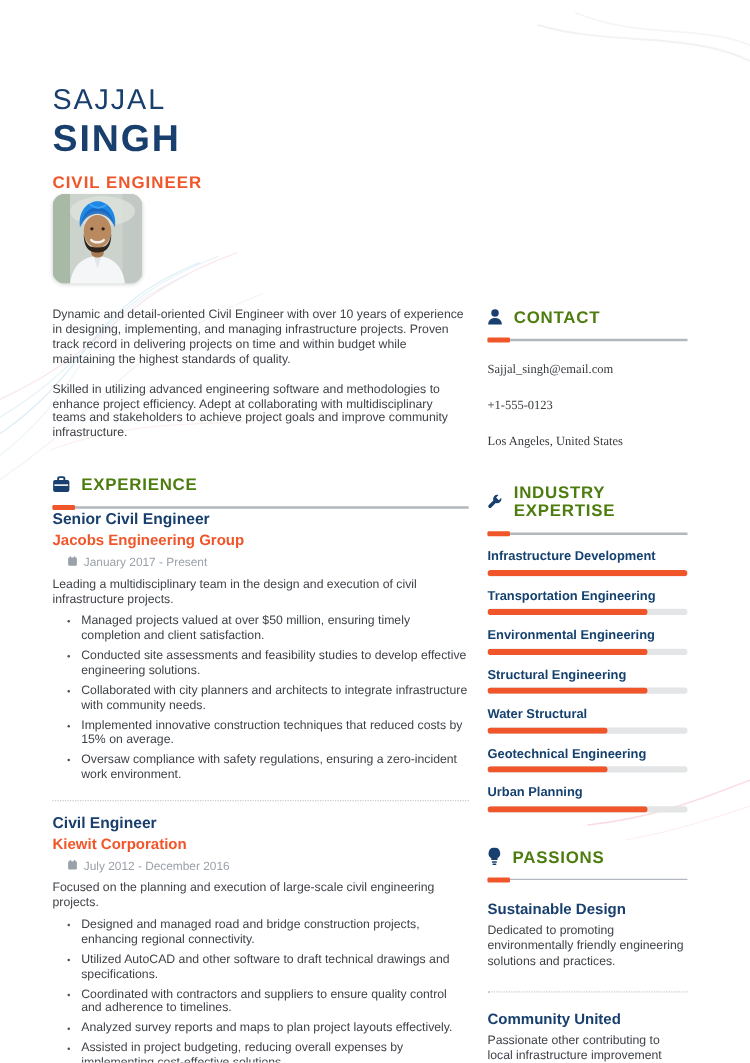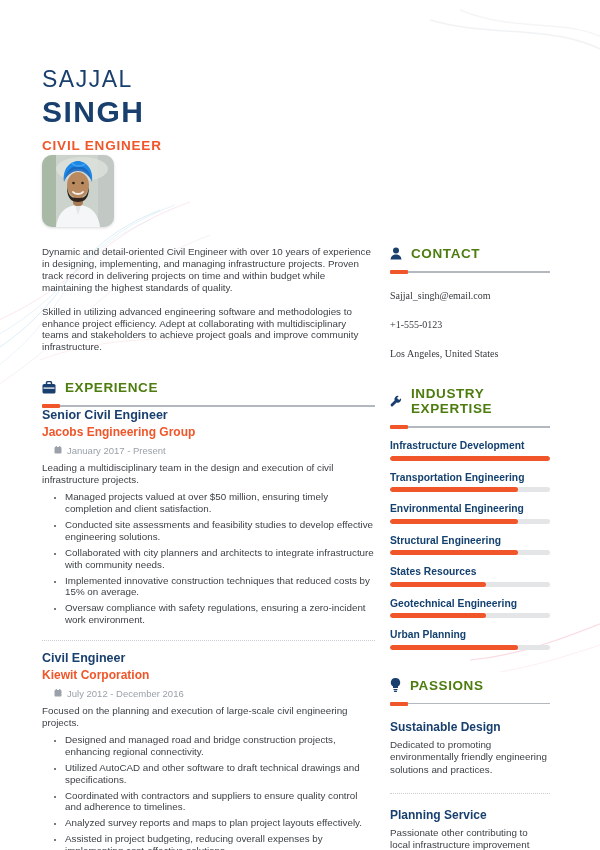--- a/index.html
+++ b/index.html
@@ -240,21 +240,21 @@
               <div class="bar-fill" style="width: 80%;"></div>
             </div>
         </div>
         <div class="skill">
           <div class="skill-name">Structural Engineering</div>
           <div class="bar">
               <div class="bar-fill" style="width: 80%;"></div>
             </div>
         </div>
         <div class="skill">
-          <div class="skill-name">States Resources</div>
+          <div class="skill-name">Water Structural</div>
           <div class="bar">
               <div class="bar-fill" style="width: 60%;"></div>
             </div>
         </div>
         <div class="skill">
           <div class="skill-name">Geotechnical Engineering</div>
           <div class="bar">
               <div class="bar-fill" style="width: 60%;"></div>
             </div>
         </div>
@@ -278,20 +278,20 @@
           <h2>PASSIONS</h2>
         </div>
         <div class="rule"></div>
 
         <div class="passion">
           <div class="passion-title">Sustainable Design</div>
           <p class="passion-desc">Dedicated to promoting environmentally friendly engineering solutions and practices.</p>
         </div>
         <hr class="passion-divider">
         <div class="passion">
-          <div class="passion-title">Planning Service</div>
+          <div class="passion-title">Community United</div>
           <p class="passion-desc">Passionate other contributing to local infrastructure improvement projects and volunteer initiatives.</p>
         </div>
       </section>
 
     </div>
   </div>
 </div>
 
 </body></html>

